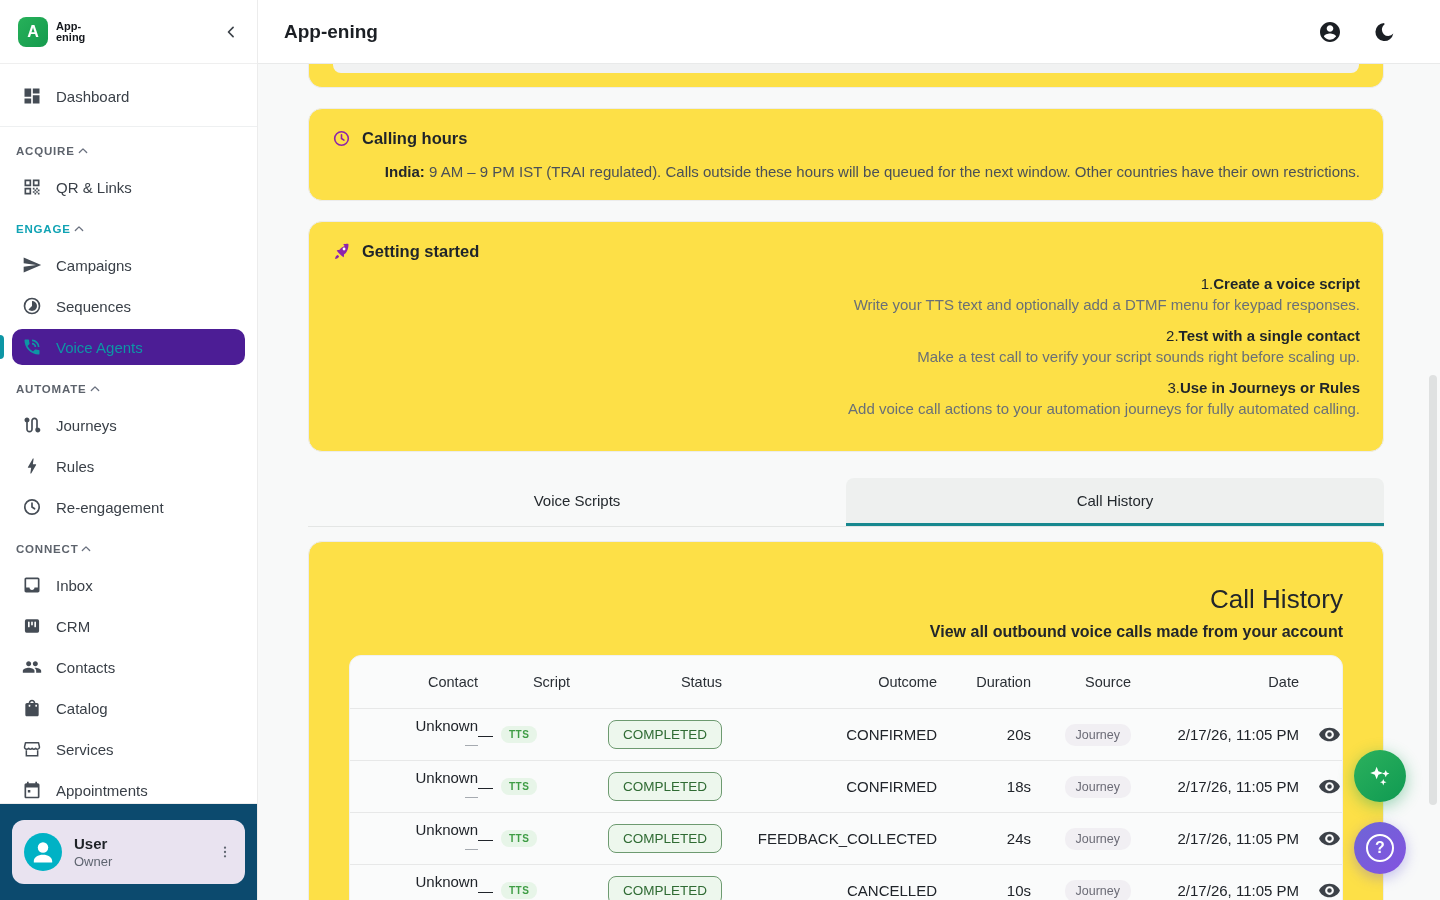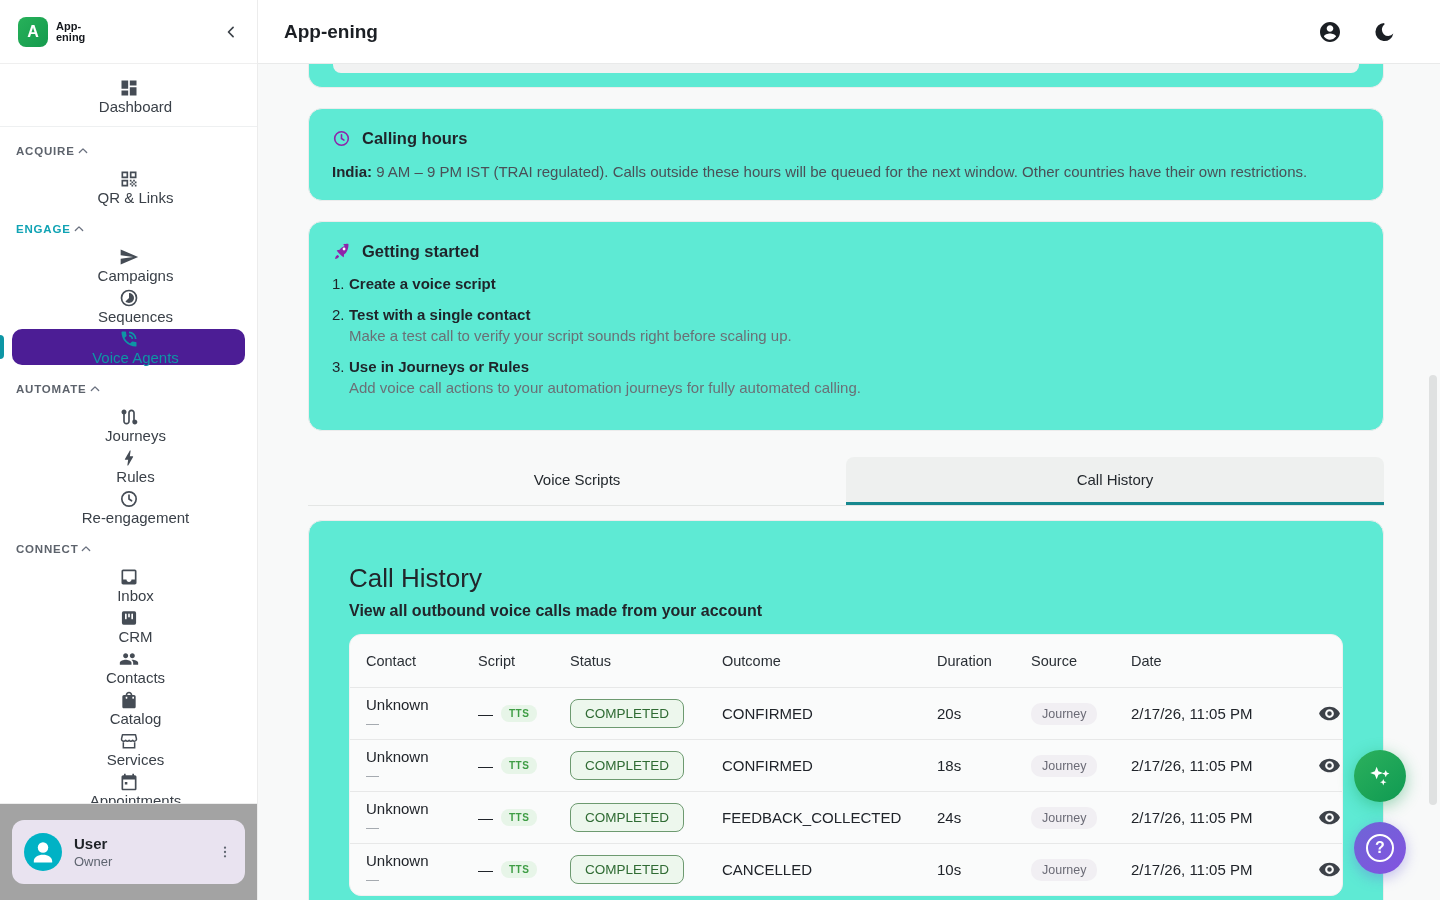--- a/index.html
+++ b/index.html
@@ -9,48 +9,48 @@
   .icon svg { display:block; width:100%; height:100%; }
 
   
   .sidebar { position:absolute; left:0; top:0; width:258px; height:900px; background:#fff; border-right:1px solid #ececec; z-index:20; }
   .logo-row { height:64px; display:flex; align-items:center; padding:0 16px 0 18px; border-bottom:1px solid #efefef; }
   .logo-badge { width:30px; height:30px; border-radius:8px; background:linear-gradient(135deg,#27b15a,#159a4d); color:#fff; font-weight:bold; font-size:16px; display:flex; align-items:center; justify-content:center; }
   .logo-text { margin-left:8px; font-size:11px; font-weight:bold; line-height:11px; color:#15181d; }
   .collapse-btn { margin-left:auto; width:20px; height:20px; color:#3c4249; cursor:pointer; }
   .nav { padding:14px 12px 0; }
   .nav-divider { height:1px; background:#eef0f1; margin:12px -12px; }
-  .nav-item { display:flex; align-items:center; height:36px; padding:0 10px; border-radius:10px; margin-bottom:5px; cursor:pointer; position:relative;flex-direction:column; }
+  .nav-item { display:flex; align-items:center; height:36px; padding:0 10px; border-radius:10px; margin-bottom:5px; cursor:pointer; position:relative; }
   .nav-item .nav-icon { width:20px; height:20px; color:#454c55; flex:0 0 20px; }
   .nav-item .nav-label { margin-left:14px; font-size:15px; color:#3a4048; }
   .nav-item.active { background:#4c1d95; }
   .nav-item.active .nav-icon { color:#0d96a5; }
   .nav-item.active .nav-label { color:#0d96a5; font-weight:500; }
   .nav-item.active::before { content:""; position:absolute; left:-12px; top:6px; bottom:6px; width:4px; border-radius:0 4px 4px 0; background:#0d96a5; }
   .nav-section { display:flex; align-items:center; margin:15px 2px 9px 4px; height:18px; }
   .nav-section-label { font-size:11.5px; font-weight:bold; letter-spacing:.8px; color:#5d636c; }
   .nav-section-label.accent { color:#10a3b4; }
   .nav-section .chev { width:16px; height:16px; color:#6b7280; cursor:pointer; }
-  .sidebar-footer { position:absolute; left:0; right:0; bottom:0; background:#a3a3a3; border-top:1px solid #ededed; padding:16px 12px; }
+  .sidebar-footer { position:absolute; left:0; right:0; bottom:0; background:#0c4a6e; border-top:1px solid #ededed; padding:16px 12px; }
   .user-card { background:#e9e3f0; border-radius:12px; height:64px; display:flex; align-items:center; padding:0 12px; }
   .avatar { width:38px; height:38px; border-radius:50%; background:#00b2c5; flex:0 0 38px; }
   .user-meta { margin-left:12px; }
   .user-name { font-size:15px; font-weight:bold; color:#1f2328; }
   .user-role { font-size:13px; color:#5f6570; margin-top:2px; }
   .user-menu { margin-left:auto; width:16px; height:16px; color:#5f6570; cursor:pointer; }
 
   
   .topbar { position:absolute; left:258px; top:0; right:0; height:64px; background:#fff; border-bottom:1px solid #e9eaea; display:flex; align-items:center; padding:0 44px 0 26px; z-index:10; }
   .topbar-title { font-size:19px; font-weight:bold; color:#1b1f24; }
   .topbar-icons { margin-left:auto; display:flex; align-items:center; gap:30px; }
   .topbar-icons .icon { width:24px; height:24px; color:#1b1f24; cursor:pointer; }
 
   
   .main { position:absolute; left:258px; top:64px; right:0; bottom:0; overflow:hidden; padding:0 56px 0 50px; }
-  .card { background:#5eead4; border:1px solid #ececec; border-radius:14px; }
+  .card { background:#fde047; border:1px solid #ececec; border-radius:14px;text-align:right; }
   .partial-card { height:24px; border-top:none; border-radius:0 0 14px 14px; padding:0 24px; }
   .partial-strip { height:9px; background:#f1f2f2; border-radius:0 0 8px 8px; }
 
   .info-card { margin-top:20px; padding:20px 23px; }
   .info-title-row { display:flex; align-items:center; gap:11px; }
   .info-icon { width:19px; height:19px; color:#8e24aa; }
   .info-title { font-size:16.5px; font-weight:600; color:#1f242a; }
   .info-body { margin-top:15px; font-size:15px; color:#4a5057; }
   .info-body b { color:#23272d; }
 
@@ -327,20 +327,21 @@
               <circle cx="15.2" cy="8.8" r="1.8" fill="#fff"></circle>
               <path d="M7.3 16.4c-1.2.2-2.3 1.2-2.8 2.4-.4.9-.6 1.9-.6 2.6.7 0 1.7-.2 2.6-.6 1.2-.5 2.2-1.6 2.4-2.8l-1.6-1.6z"></path>
             </g>
           </svg>
       </span>
       <span class="info-title">Getting started</span>
     </div>
     <div class="steps" id="steps">
         <div class="step">
      <div class="step-title-row"><span class="step-num">1.</span><span class="step-title">Create a voice script</span></div>
+     <div class="step-desc">Write your TTS text and optionally add a DTMF menu for keypad responses.</div>
         </div>
         <div class="step">
      <div class="step-title-row"><span class="step-num">2.</span><span class="step-title">Test with a single contact</span></div>
      <div class="step-desc">Make a test call to verify your script sounds right before scaling up.</div>
         </div>
         <div class="step">
      <div class="step-title-row"><span class="step-num">3.</span><span class="step-title">Use in Journeys or Rules</span></div>
      <div class="step-desc">Add voice call actions to your automation journeys for fully automated calling.</div>
         </div>
       </div>

